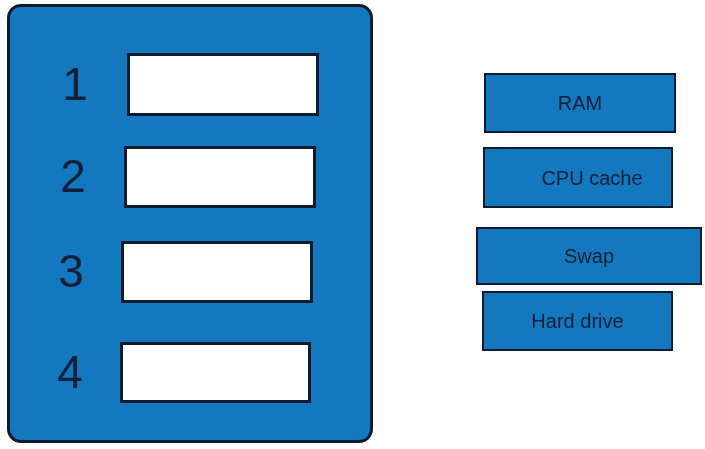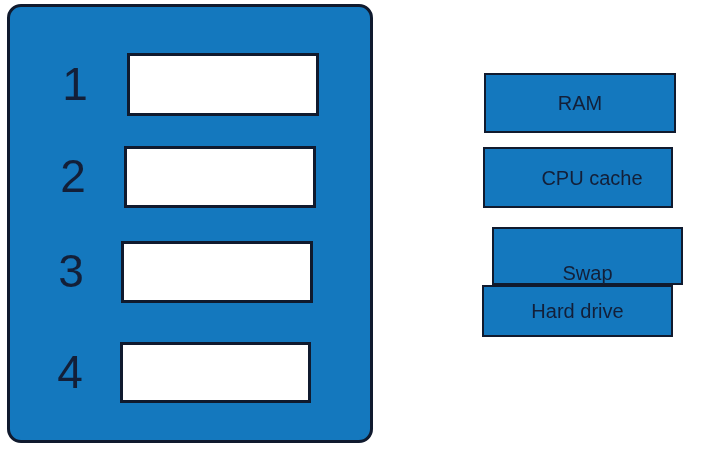--- a/index.html
+++ b/index.html
@@ -53,22 +53,22 @@
     position:absolute;
     background:var(--panel-blue);
     border:2.5px solid var(--border-dark);
     display:flex;
     align-items:center;
     justify-content:center;
     cursor:pointer;
   }
   .o1{left:484px; top:73px;  width:192px; height:60px;text-align:center;}
   .o2{left:483px; top:147px; width:190px; height:61px;padding-left:28px;}
-  .o3{left:492px; top:227px; width:191px; height:58px;align-items:flex-end;}
-  .o4{left:482px; top:285px; width:191px; height:52px;}
+  .o3{left:476px; top:227px; width:226px; height:58px;}
+  .o4{left:482px; top:291px; width:191px; height:60px;}
   .option-label{
     color:var(--text-dark);
     font-size:20px;
     line-height:1;
     user-select:none;
   }
 </style>
 </head>
 <body>
 

